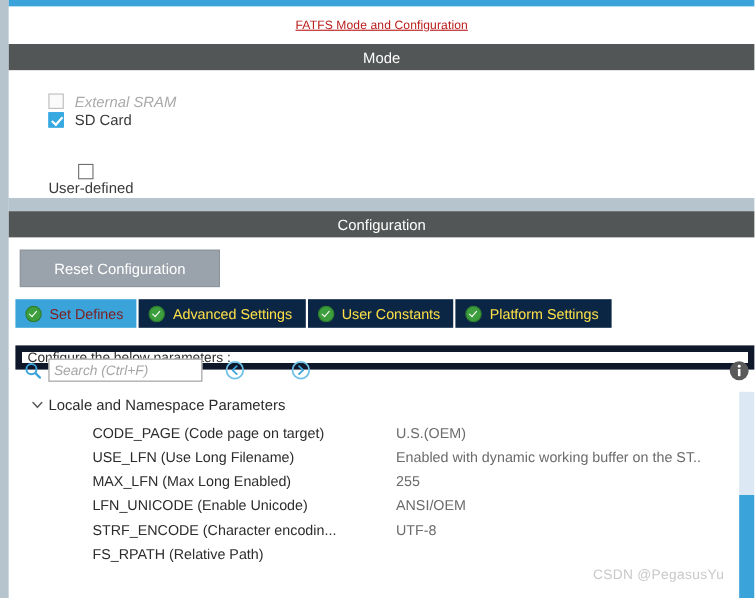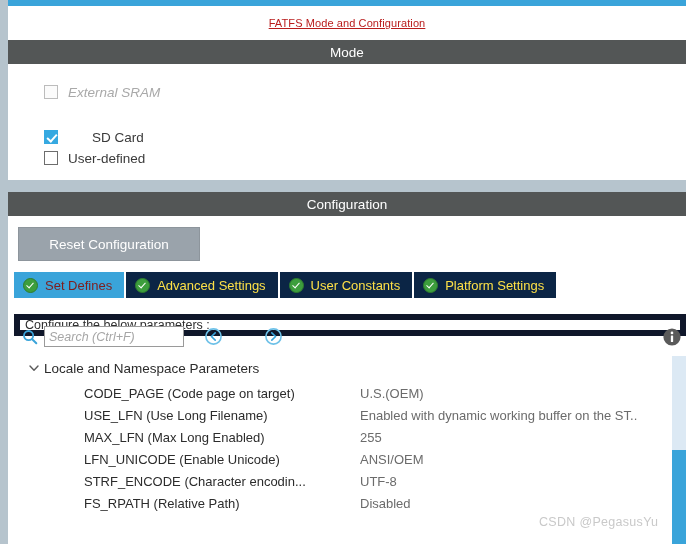--- a/index.html
+++ b/index.html
@@ -83,22 +83,22 @@
     background: #ffffff;
   }
   .cb-row {
     position: absolute;
     left: 36px;
     display: flex;
     align-items: center;
     height: 18px;
   }
   .cb-row.r0 { top: 19px; }
-  .cb-row.r1 { top: 64px; gap: 24px; }
-  .cb-row.r2 { top: 85px; }
+  .cb-row.r1 { top: 36px; }
+  .cb-row.r2 { top: 85px; flex-direction: column; }
 
   .cbox {
     width: 14px; height: 14px;
     box-sizing: border-box;
     margin-right: 10px;
     background: #ffffff;
     border: 1px solid #6d6d6d;
     position: relative;
     flex: 0 0 auto;
   }
@@ -461,21 +461,20 @@
         <span class="param-value">ANSI/OEM</span>
       </div>
 
       <div class="param-row" style="top:114px;">
         <span class="param-name">STRF_ENCODE (Character encodin...</span>
         <span class="param-value">UTF-8</span>
       </div>
 
       <div class="param-row" style="top:136px;">
         <span class="param-name">FS_RPATH (Relative Path)</span>
-        <span class="param-value">Disabled</span>
       </div>
 
     </div>
 
   </div>
 
   <div class="watermark">CSDN @PegasusYu</div>
 
 </div>
 

